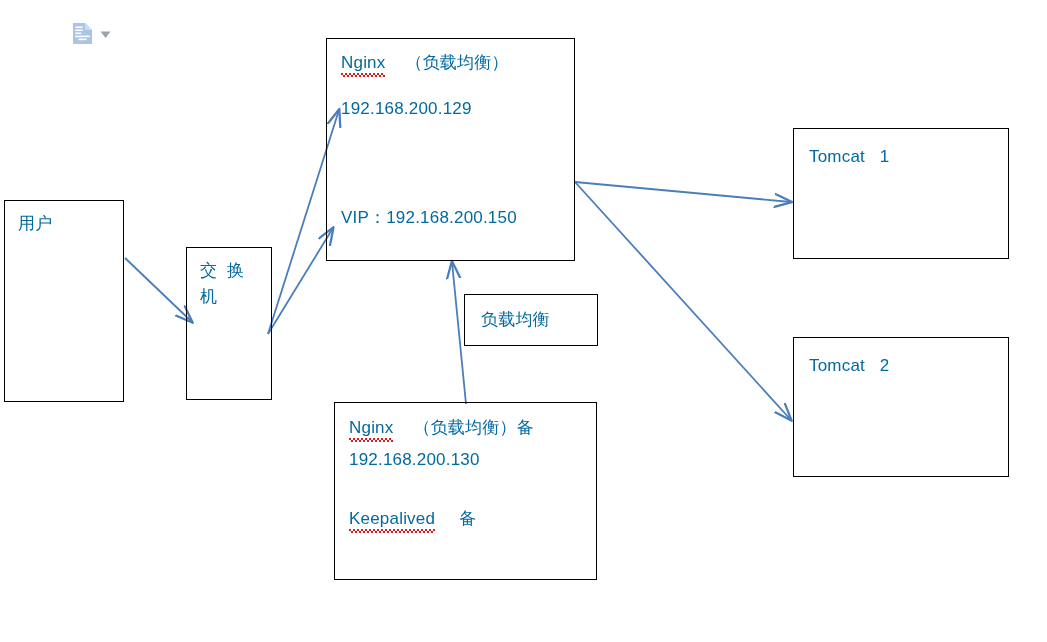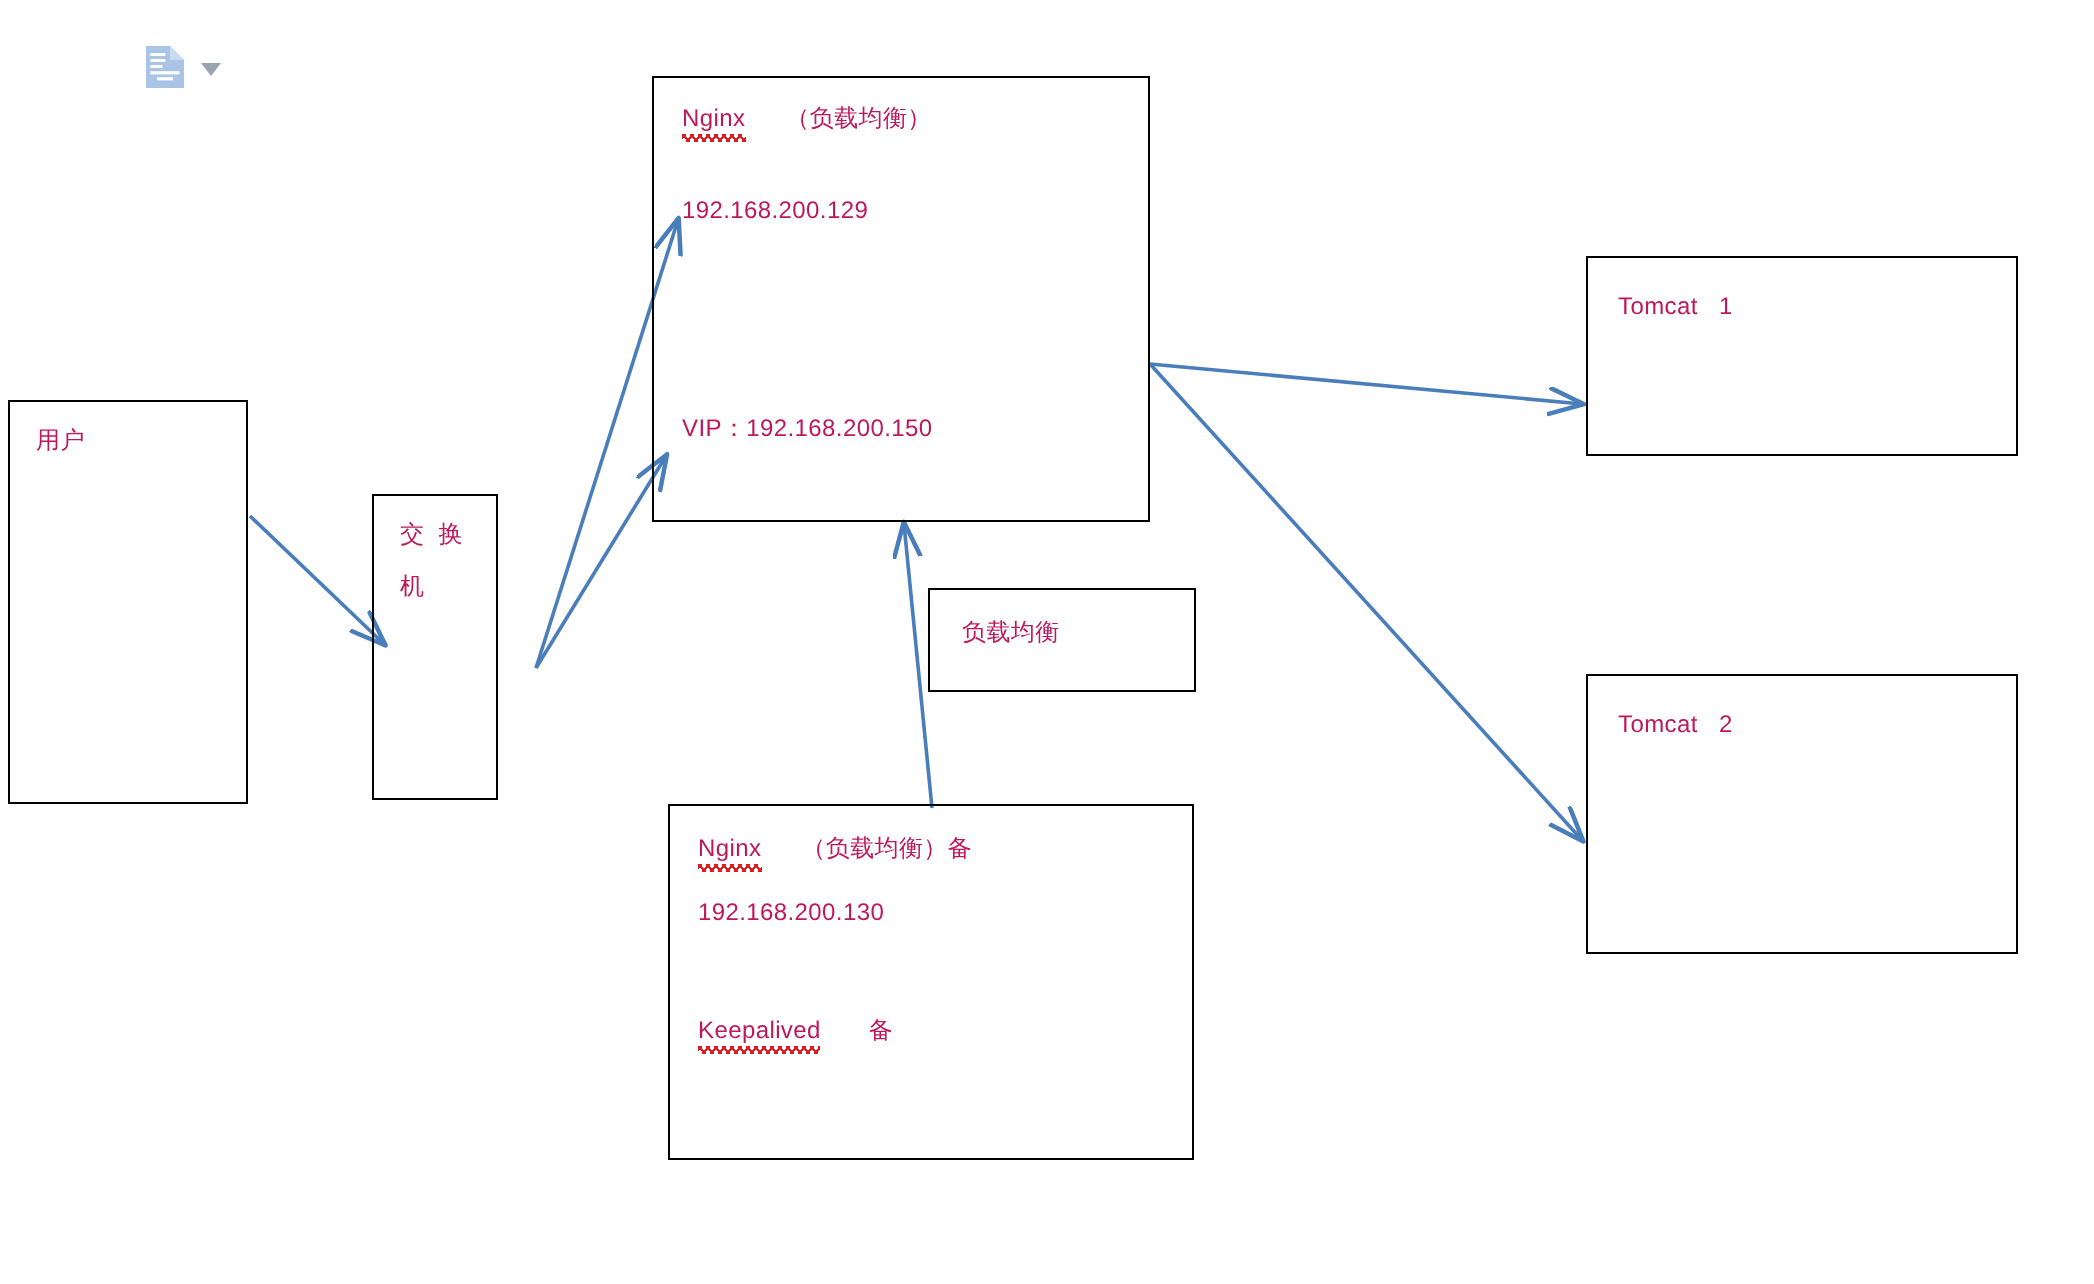--- a/index.html
+++ b/index.html
@@ -36,23 +36,23 @@
   .node {
     position: absolute;
     box-sizing: border-box;
     border: 1.3px solid #000000;
     background: transparent;
     padding: 0;
   }
   .node .line {
     position: absolute;
     white-space: pre;
-    font-size: 12px;
+    font-size: 17px;
     line-height: 1.25;
-    color: #be185d;
+    color: #0369a1;
     letter-spacing: 0.2px;
   }
   .latin {
     font-family: "Liberation Sans", "DejaVu Sans", sans-serif;
   }
 
   
   .spell {
     position: relative;
     display: inline-block;
@@ -138,21 +138,21 @@
 
     <line x1="575" y1="182" x2="791" y2="420" stroke="#4a7ebb" stroke-width="1.8" marker-end="url(#ah)"></line>
 
     <line x1="466" y1="404" x2="452" y2="262" stroke="#4a7ebb" stroke-width="1.8" marker-end="url(#ah)"></line>
   </svg>
 
   <div class="node" style="left:4px; top:200px; width:120px; height:202px;">
     <span class="line" style="left:13px; top:12px;">用户</span>
   </div>
 
-  <div class="node" style="left:186px; top:247px; width:63px; height:153px;">
+  <div class="node" style="left:186px; top:247px; width:86px; height:153px;">
     <span class="line wide-cjk" style="left:13px; top:12px;">交  换</span>
     <span class="line wide-cjk" style="left:13px; top:38px;">机</span>
   </div>
 
   <div class="node" style="left:326px; top:38px; width:249px; height:223px;">
     <span class="line" style="left:14px; top:13px;"><span class="spell latin">Nginx</span><span style="margin-left:20px;">（负载均衡）</span></span>
 
     <span class="line latin" style="left:14px; top:46px;margin-top:13px;">192.168.200.129</span>
 
 
@@ -164,21 +164,21 @@
   </div>
 
   <div class="node" style="left:334px; top:402px; width:263px; height:178px;">
     <span class="line" style="left:14px; top:14px;"><span class="spell latin">Nginx</span><span style="margin-left:20px;">（负载均衡）备</span></span>
 
     <span class="line latin" style="left:14px; top:46px;">192.168.200.130</span>
 
     <span class="line" style="left:14px; top:105px;text-align:center;"><span class="spell latin">Keepalived</span><span style="margin-left:24px;">备</span></span>
   </div>
 
-  <div class="node" style="left:793px; top:128px; width:216px; height:100px;">
+  <div class="node" style="left:793px; top:128px; width:216px; height:131px;">
     <span class="line latin" style="left:15px; top:17px;">Tomcat   1</span>
   </div>
 
   <div class="node" style="left:793px; top:337px; width:216px; height:140px;text-align:center;">
     <span class="line latin" style="left:15px; top:17px;">Tomcat   2</span>
   </div>
 
 </div>
 
 </body></html>

